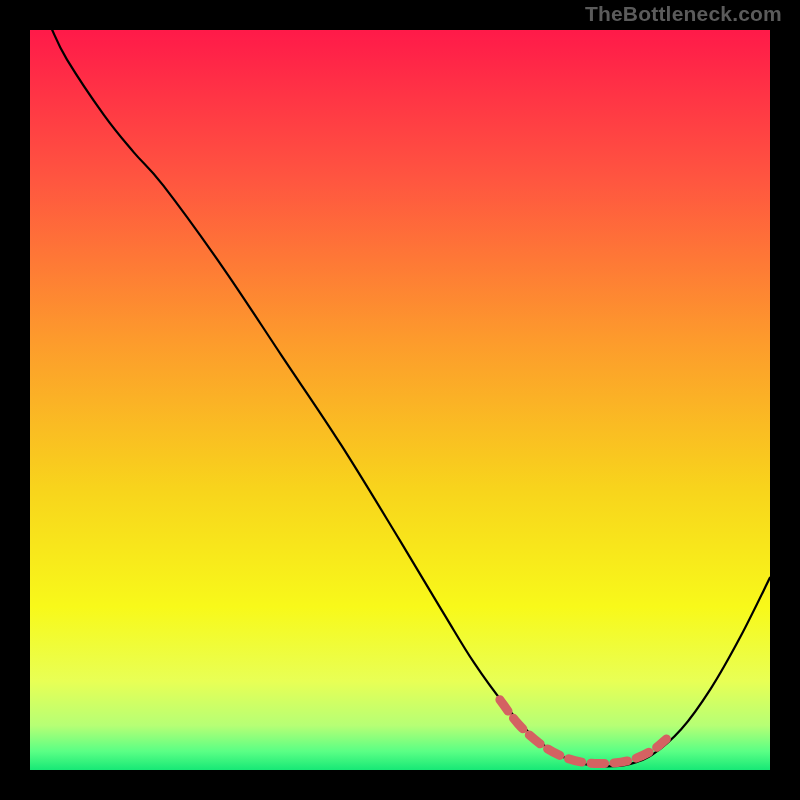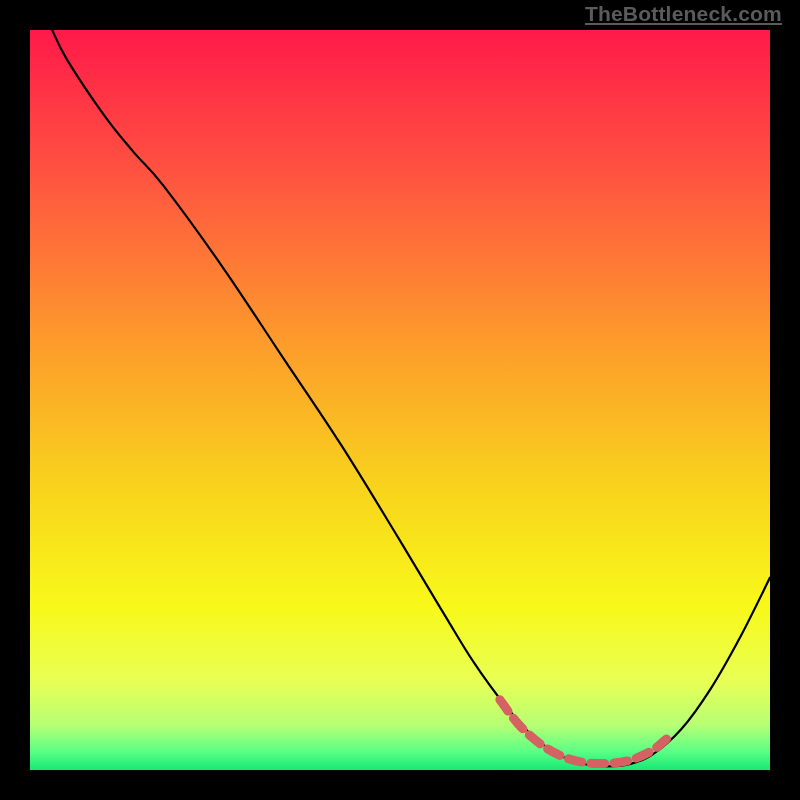--- a/index.html
+++ b/index.html
@@ -19,21 +19,20 @@
   }
   .watermark {
     position: absolute;
     top: 2px;
     right: 18px;
     color: #5b5b5b;
     font-size: 21px;
     font-weight: 600;
     letter-spacing: 0.2px;
     z-index: 5;
-    text-decoration: underline;
   }
   .plot-area {
     position: absolute;
     left: 30px;
     top: 30px;
     width: 740px;
     height: 740px;
     overflow: hidden;
   }
   .plot-svg {

